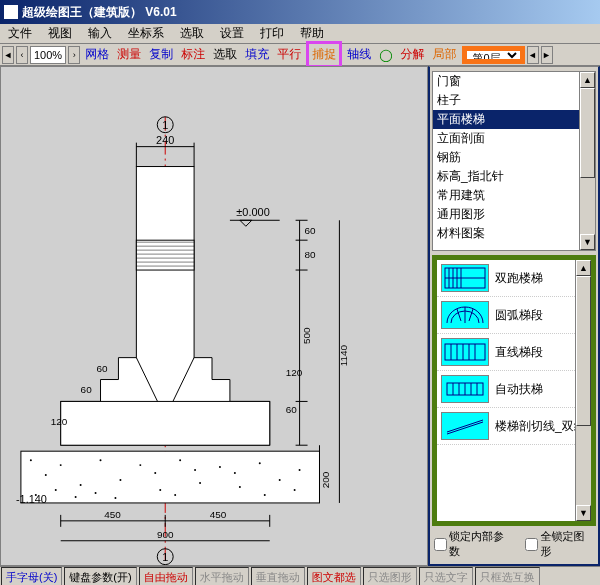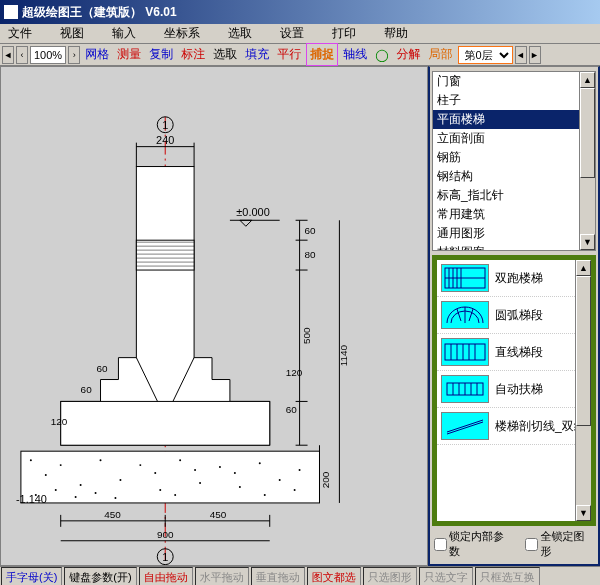--- a/index.html
+++ b/index.html
@@ -1,29 +1,29 @@
 <!DOCTYPE html>
 <html><head>
 <meta charset="utf-8">
 <style>
   * { box-sizing: border-box; margin: 0; padding: 0; }
   body { font-family: "SimSun", "宋体", sans-serif; font-size: 12px; background: #d4d0c8; width: 600px; height: 585px; overflow: hidden; }
   .titlebar { background: linear-gradient(to right, #0a246a, #a6caf0); color: #fff; height: 24px; display: flex; align-items: center; padding-left: 4px; font-weight: bold; }
   .titlebar .icon { width: 14px; height: 14px; background: #fff; margin-right: 4px; display: inline-block; }
-  .menubar { background: #d4d0c8; height: 20px; display: flex; align-items: center; padding-left: 2px; gap: 16px; border-bottom: 1px solid #808080; }
+  .menubar { background: #d4d0c8; height: 20px; display: flex; align-items: center; padding-left: 2px; gap: 4px; border-bottom: 1px solid #808080; }
   .menubar span { padding: 2px 6px; cursor: default; }
   .toolbar1 { background: #d4d0c8; height: 22px; display: flex; align-items: center; padding-left: 2px; gap: 2px; border-bottom: 1px solid #808080; }
   .tb-btn { border: 1px solid #808080; background: #fff; padding: 1px 3px; height: 18px; display: inline-flex; align-items: center; font-size: 11px; }
   .tb-arrow { background: #d4d0c8; border: 1px solid #808080; width: 12px; height: 18px; display: inline-flex; align-items: center; justify-content: center; font-size: 9px; }
   .tb-label { padding: 2px 3px; font-size: 12px; }
   .red { color: #c00; }
   .blue { color: #00c; }
   .green { color: #080; }
   .orange { color: #d60; }
-  .select { border: 1px solid #f97316; background: #fff; height: 18px; font-size: 11px; padding: 0 2px; }
+  .select { border: 5px solid #f97316; background: #fff; height: 18px; font-size: 11px; padding: 0 2px; }
   .main { display: flex; height: 500px; }
   .canvas { flex: 1; background: #d0d0d0; position: relative; overflow: hidden; border: 1px solid #808080; }
   .drawing { position: absolute; inset: 0; }
   .sidepanel { width: 172px; background: #d4d0c8; border: 2px solid #0a246a; border-top: 1px solid #808080; display: flex; flex-direction: column; padding: 2px; }
   .tabs { display: flex; height: 20px; }
   .tab { border: 1px solid #808080; background: #d4d0c8; padding: 2px 4px; font-size: 11px; margin-right: -1px; }
   .tab.active { background: #fff; border-bottom: 1px solid #fff; z-index: 1; }
   .tab.last { background: #ffff80; }
   .listbox { background: #fff; border: 1px solid #808080; height: 180px; overflow-y: auto; margin-top: 2px; font-size: 12px; position: relative; }
   .listbox .item { padding: 1px 4px; }
@@ -64,21 +64,21 @@
   <span class="tb-arrow">‹</span>
   <span class="tb-btn">100%</span>
   <span class="tb-arrow">›</span>
   <span class="tb-label blue">网格</span>
   <span class="tb-label red">测量</span>
   <span class="tb-label blue">复制</span>
   <span class="tb-label red">标注</span>
   <span class="tb-label">选取</span>
   <span class="tb-label blue">填充</span>
   <span class="tb-label red">平行</span>
-  <span class="tb-label orange" style="border:1px solid #d946ef;font-weight:bold;">捕捉</span>
+  <span class="tb-label orange" style="border:3px solid #d946ef;">捕捉</span>
   <span class="tb-label blue">轴线</span>
   <span class="tb-label green">◯</span>
   <span class="tb-label red">分解</span>
   <span class="tb-label orange">局部</span>
   <select class="select"><option>第0层</option></select>
   <span class="tb-arrow">◄</span>
   <span class="tb-arrow">►</span>
 </div>
 
 <div class="main">
@@ -183,21 +183,20 @@
     </svg>
   </div>
 
   <div class="sidepanel">
     <div class="listbox">
       <div class="item">门窗</div>
       <div class="item">柱子</div>
       <div class="item sel">平面楼梯</div>
       <div class="item">立面剖面</div>
       <div class="item">钢筋</div>
-      <div class="item">钢结构</div>
       <div class="item">标高_指北针</div>
       <div class="item">常用建筑</div>
       <div class="item">通用图形</div>
       <div class="item">材料图案</div>
 
       <div class="scrollbar-v">
         <div class="sb-btn">▲</div>
         <div class="sb-thumb"></div>
         <div class="sb-btn" style="position:absolute;bottom:0;left:0;right:0">▼</div>
       </div>

